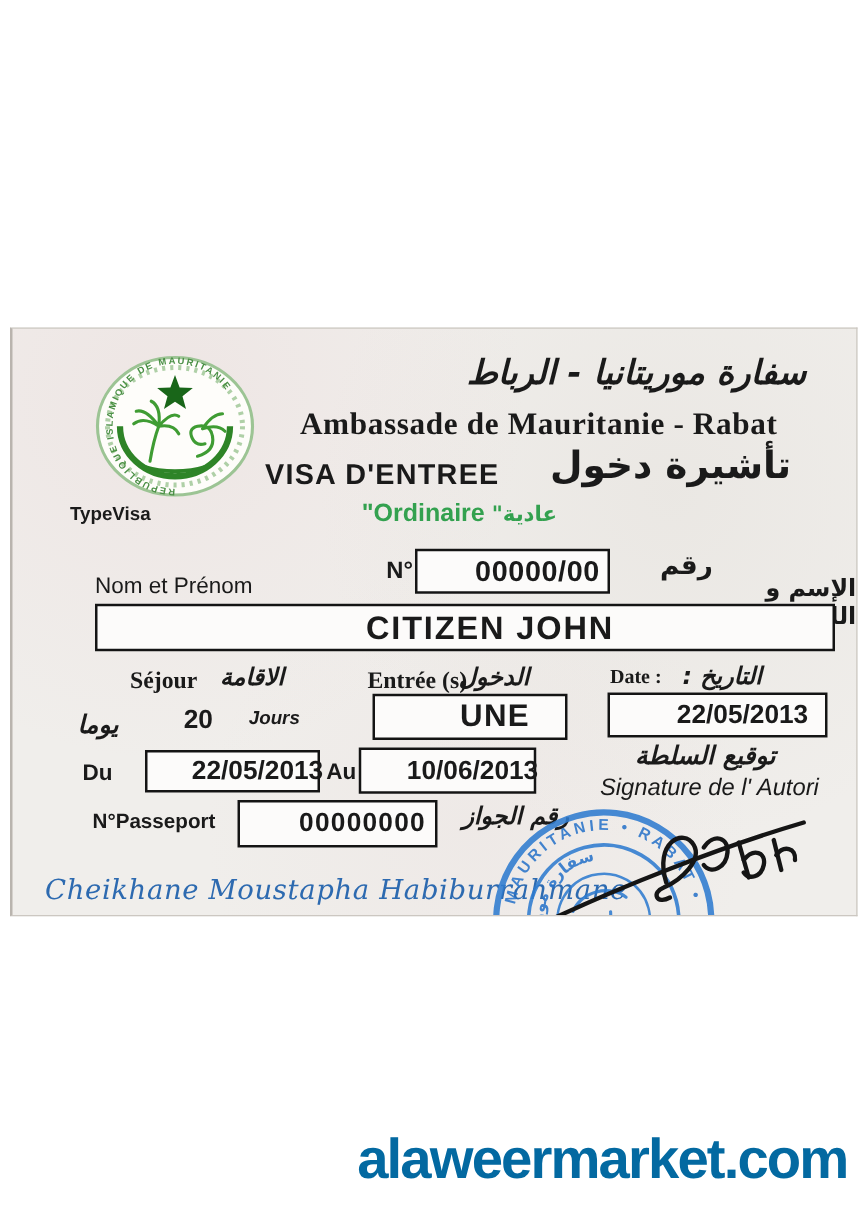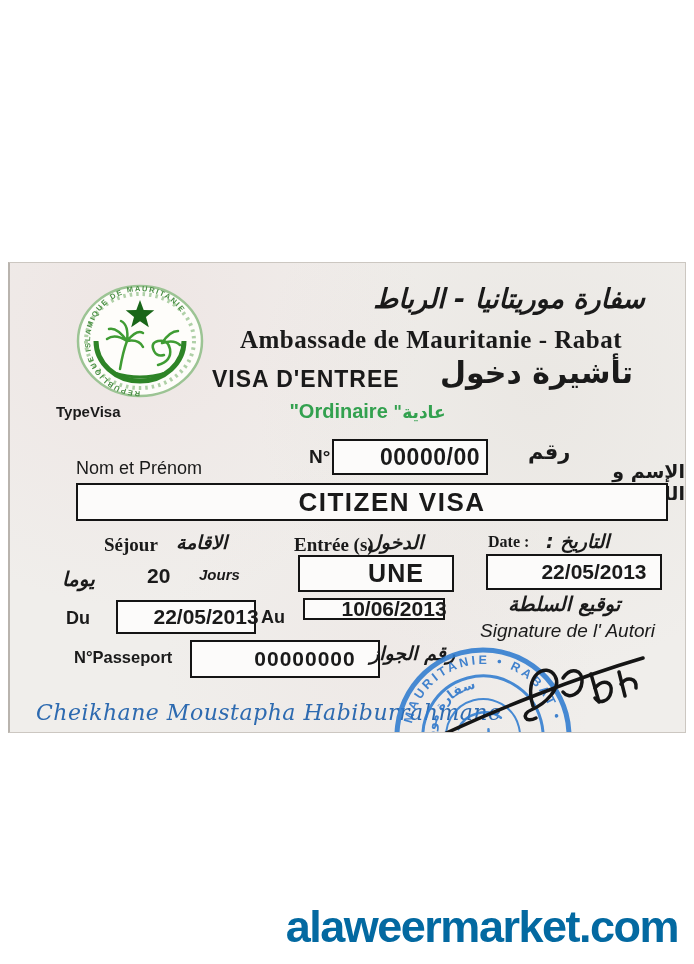--- a/index.html
+++ b/index.html
@@ -59,28 +59,28 @@
   .sejour-value   { left:137px; top:301px; font-size:21px; font-weight:bold; }
   .sejour-unit    { left:189px; top:303px; font-size:15px; font-weight:bold; font-style:italic; }
   .une-box   { left:288px; top:292px; width:156px; height:37px; }
   .une-value { font-size:25px; font-weight:bold; letter-spacing:1px; }
   .datebox   { left:476px; top:291px; width:176px; height:36px; }
   .date-value{ font-size:21px; font-weight:600; }
 
   .du-label { left:56px;  top:345px; font-size:18px; font-weight:bold; }
   .du-box   { left:106px; top:337px; width:140px; height:34px; }
   .au-label { left:251px; top:344px; font-size:18px; font-weight:bold; }
-  .au-box   { left:293px; top:335px; width:142px; height:22px; }
+  .au-box   { left:277px; top:335px; width:142px; height:37px; }
   .range-value { font-size:21px; font-weight:600; }
 
   .sig-ar { left:498px; top:329px; font-size:20px; font-weight:bold; font-style:italic; }
   .sig-fr { left:470px; top:357px; font-size:19px; font-style:italic; white-space:nowrap; }
 
   .pass-label { left:64px;  top:385px; font-size:16.5px; font-weight:bold; }
-  .pass-box   { left:180px; top:377px; width:190px; height:38px; }
+  .pass-box   { left:180px; top:377px; width:160px; height:38px; }
   .pass-value { font-size:21px; font-weight:600; letter-spacing:1px; }
   .pass-ar    { left:360px; top:379px; font-size:19px; font-weight:bold; font-style:italic; z-index:1; }
 
   .handwritten { left:26px; top:437px; font-family:"DejaVu Serif", serif; font-style:italic;
                  font-size:22px; color:#2d6ab0; letter-spacing:.5px; white-space:nowrap; }
 
   .seal  { left:60px; top:20px; width:140px; height:120px; }
   .stamp { left:378px; top:378px; width:190px; height:190px; z-index:2; opacity:.88; }
   .scribble { left:415px; top:385px; width:230px; height:90px; z-index:3; }
 
@@ -124,21 +124,21 @@
 
     <div class="abs no-label">N°</div>
     <div class="abs field-box no-box">
       <span class="no-value">00000/00</span>
     </div>
     <div class="abs no-ar ar">رقم</div>
     <div class="abs nom-ar ar">الإسم و اللقب</div>
 
     <div class="abs nom-label">Nom et Prénom</div>
     <div class="abs field-box name-box">
-      <span class="name-value">CITIZEN VISA</span>
+      <span class="name-value">CITIZEN JOHN</span>
     </div>
 
     <div class="abs sejour-label serif">Séjour</div>
     <div class="abs sejour-ar ar">الاقامة</div>
     <div class="abs entree-label serif">Entrée (s)</div>
     <div class="abs entree-ar ar">الدخول</div>
     <div class="abs date-label serif">Date :</div>
     <div class="abs date-ar ar">التاريخ :</div>
 
     <div class="abs sejour-unit-ar ar">يوما</div>

